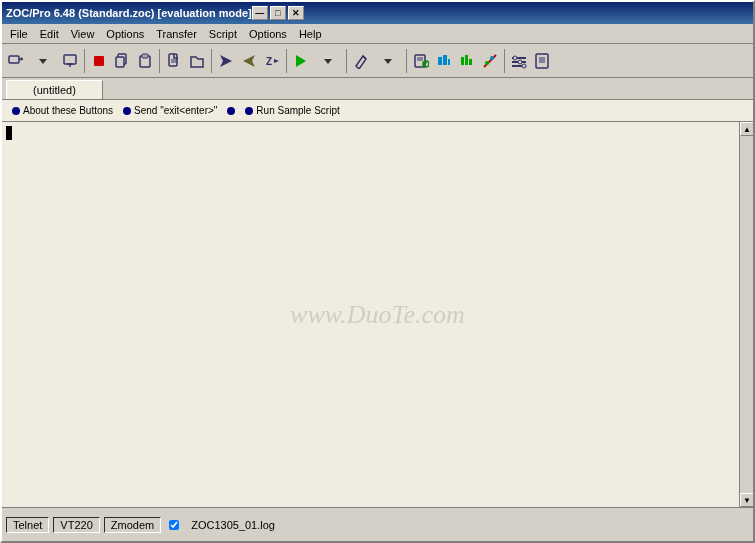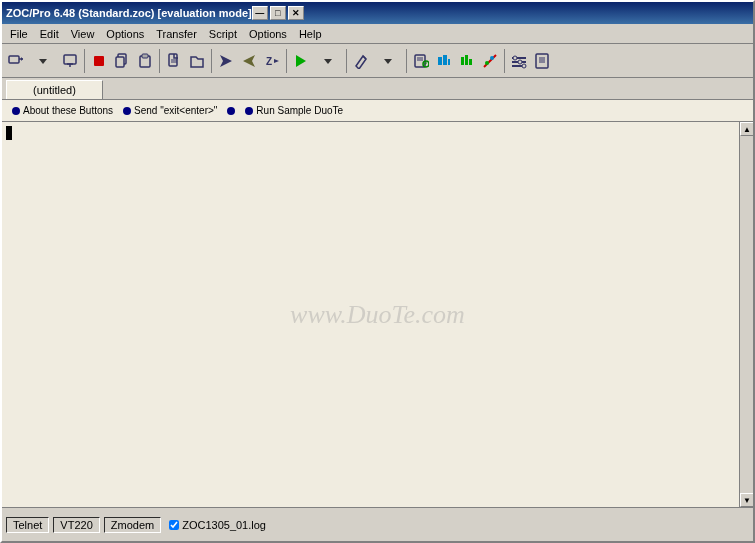--- a/index.html
+++ b/index.html
@@ -231,21 +231,21 @@
       border-bottom-color: #fff;
       border-right-color: #fff;
       height: 16px;
       display: flex;
       align-items: center;
       background: #d4d0c8;
     }
     .status-checkbox {
       display: flex;
       align-items: center;
-      gap: 3px;
+      gap: 12px;
       padding: 1px 4px;
     }
     .status-checkbox input {
       width: 10px;
       height: 10px;
     }
 
     .app-container {
       width: 755px;
       height: 543px;
@@ -462,21 +462,21 @@
     </div>
     <div class="strip-btn">
       <div class="strip-dot"></div>
       <span>Send "exit&lt;enter&gt;"</span>
     </div>
     <div class="strip-btn">
       <div class="strip-dot"></div>
     </div>
     <div class="strip-btn">
       <div class="strip-dot"></div>
-      <span>Run Sample DuoTe</span>
+      <span>Run Sample Script</span>
     </div>
   </div>
 
   <div class="main-area" style="flex:1; position:relative;">
     <div class="terminal-content">
       <div class="cursor-line"></div>
       <div class="watermark wm-text" style="position:absolute;top:50%;left:50%;transform:translate(-50%,-50%);">www.DuoTe.com</div>
     </div>
 
     <div class="scrollbar-v">

